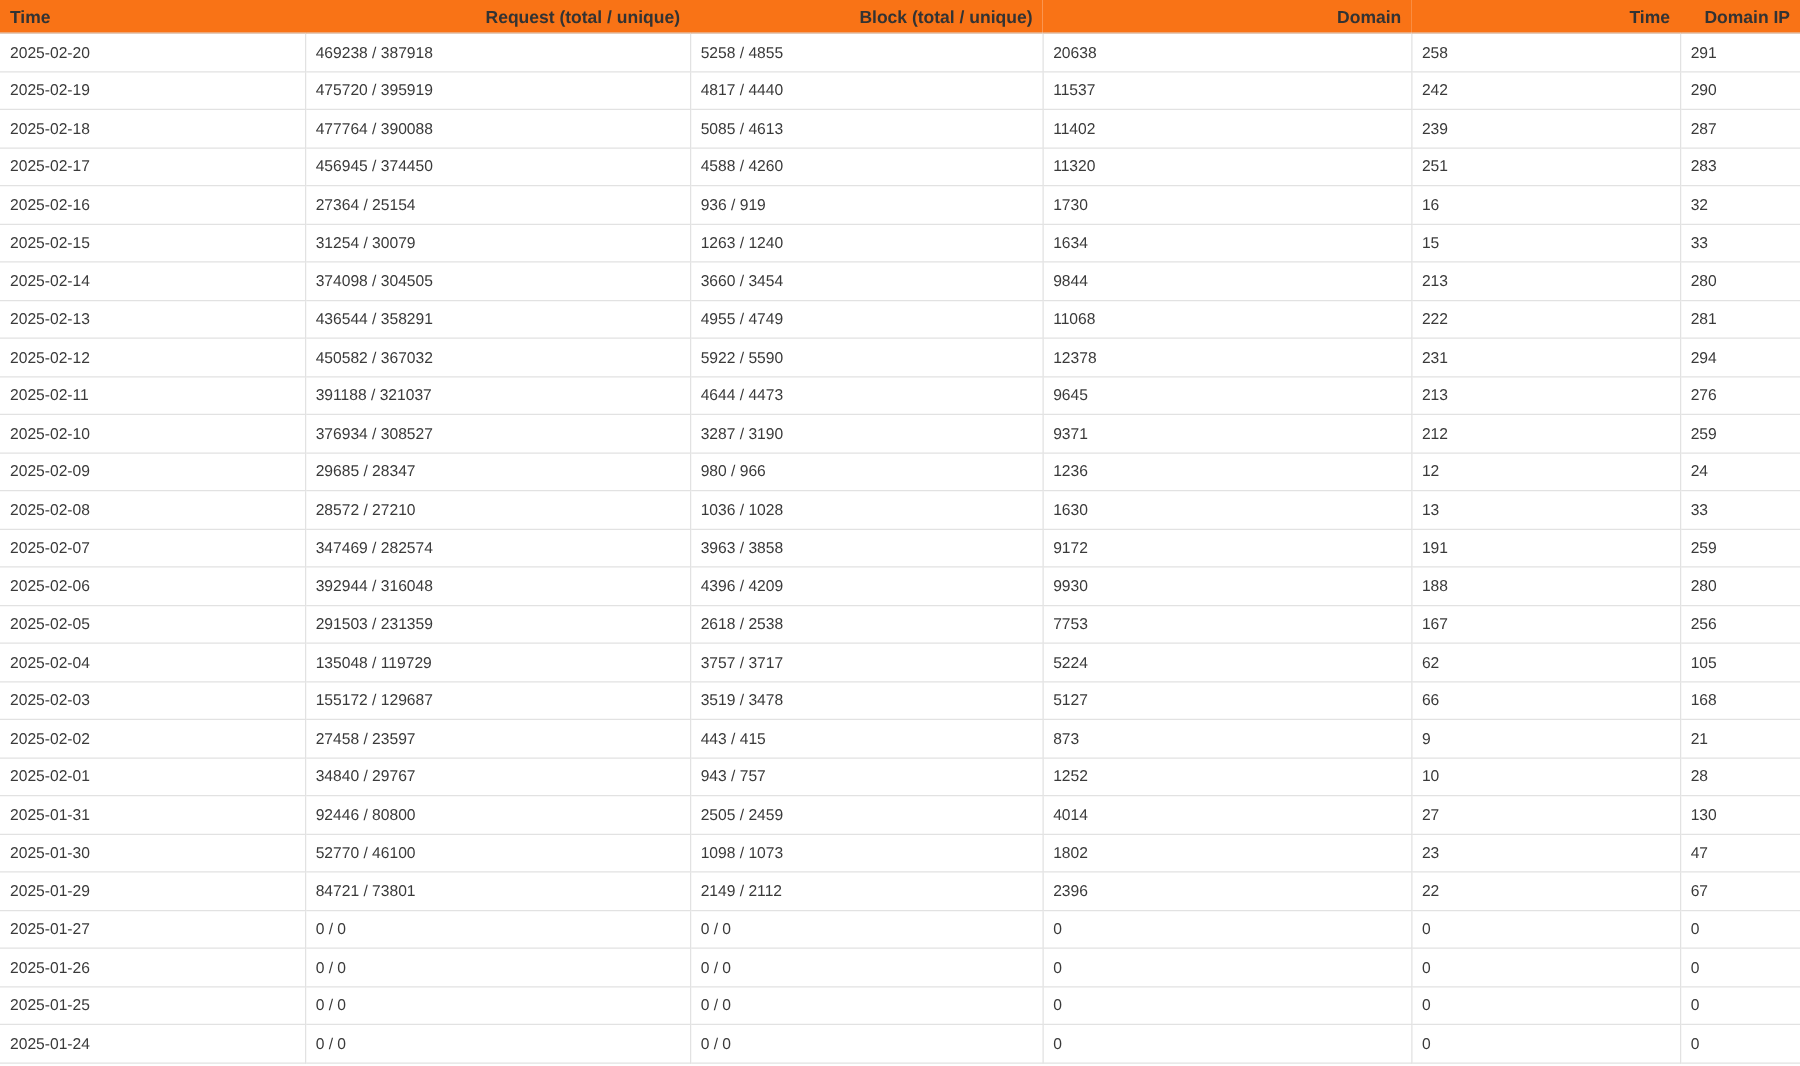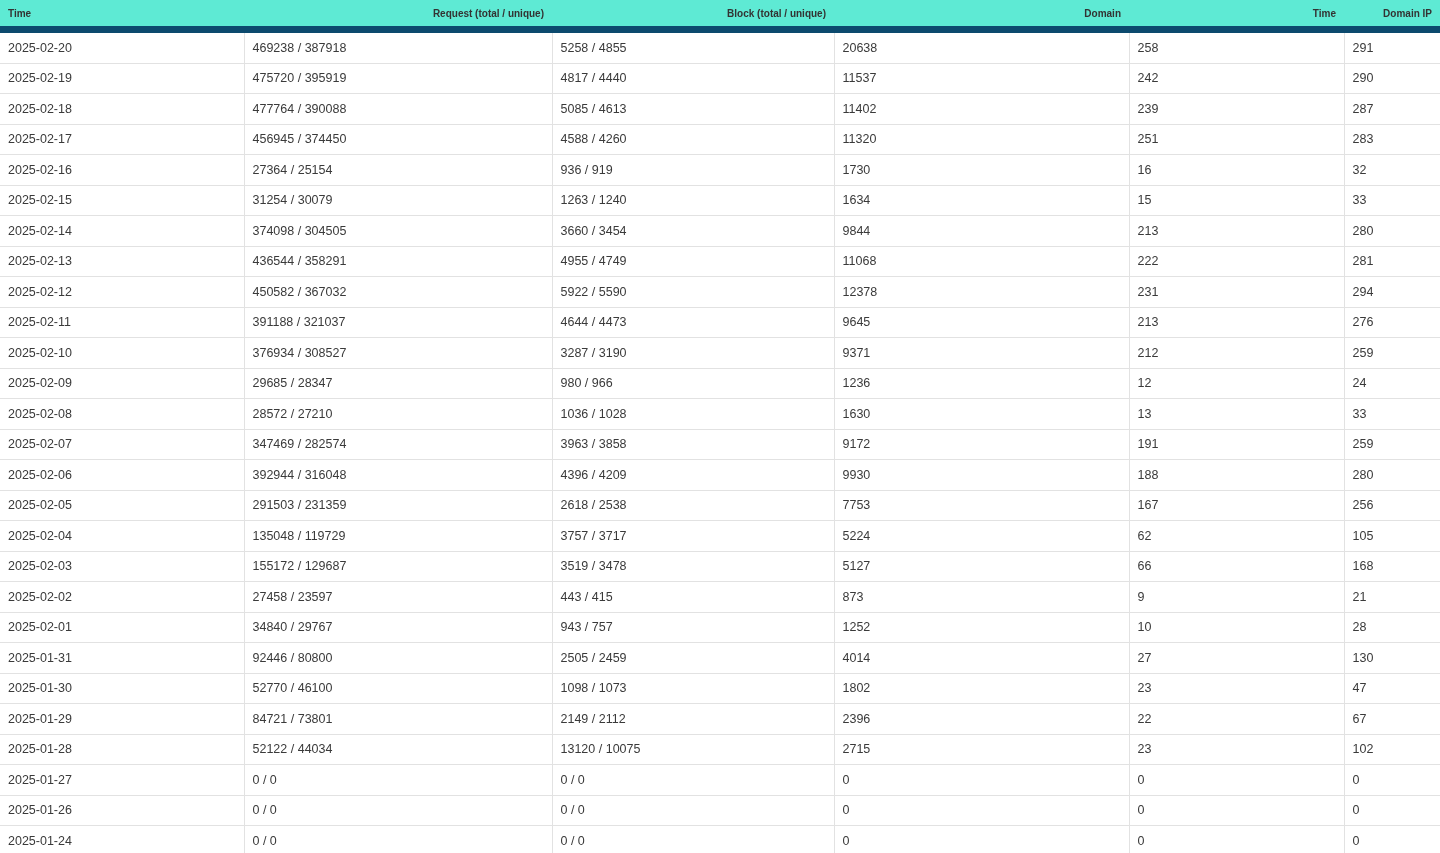--- a/index.html
+++ b/index.html
@@ -24,43 +24,43 @@
   .stats-table col.c-request   { width: 308px; }
   .stats-table col.c-block     { width: 282px; }
   .stats-table col.c-domain    { width: 295px; }
   .stats-table col.c-user      { width: 215px; }
   .stats-table col.c-clientip  { width: 96px; }
 
   .stats-table thead th {
     height: 26px;
     padding: 0 8px;
     font-weight: bold;
-    font-size: 10px;
+    font-size: 14px;
     color: #333333;
     text-align: left;
     vertical-align: middle;
-    background: #5eead4;
+    background: #f97316;
     border-bottom: 1px solid #dddddd;
     white-space: nowrap;
   }
   .stats-table thead th.center { text-align: right; }
 
   .stats-table tbody td {
     height: 29.5px;
     padding: 0 8px;
     vertical-align: middle;
     border-bottom: 1px solid #e2e2e2;
     border-right: 1px solid #e2e2e2;
     color: #3a3a3a;
     white-space: nowrap;
     overflow: hidden;
     text-overflow: ellipsis;
   }
   .stats-table tbody td:last-child { border-right: none; }
-  .stats-table tbody tr:first-child td { border-top: 7px solid #0c4a6e; }
+  .stats-table tbody tr:first-child td { border-top: 1px solid #0c4a6e; }
 </style>
 </head>
 <body>
 
 <table class="stats-table">
   <colgroup>
     <col class="c-time">
     <col class="c-request">
     <col class="c-block">
     <col class="c-domain">
@@ -256,37 +256,37 @@
       </tr>
       <tr>
         <td>2025-01-29</td>
         <td>84721 / 73801</td>
         <td>2149 / 2112</td>
         <td>2396</td>
         <td>22</td>
         <td>67</td>
       </tr>
       <tr>
-        <td>2025-01-28</td>
-        <td>52122 / 44034</td>
-        <td>13120 / 10075</td>
-        <td>2715</td>
-        <td>23</td>
-        <td>102</td>
-      </tr>
-      <tr>
         <td>2025-01-27</td>
         <td>0 / 0</td>
         <td>0 / 0</td>
         <td>0</td>
         <td>0</td>
         <td>0</td>
       </tr>
       <tr>
         <td>2025-01-26</td>
+        <td>0 / 0</td>
+        <td>0 / 0</td>
+        <td>0</td>
+        <td>0</td>
+        <td>0</td>
+      </tr>
+      <tr>
+        <td>2025-01-25</td>
         <td>0 / 0</td>
         <td>0 / 0</td>
         <td>0</td>
         <td>0</td>
         <td>0</td>
       </tr>
       <tr>
         <td>2025-01-24</td>
         <td>0 / 0</td>
         <td>0 / 0</td>

